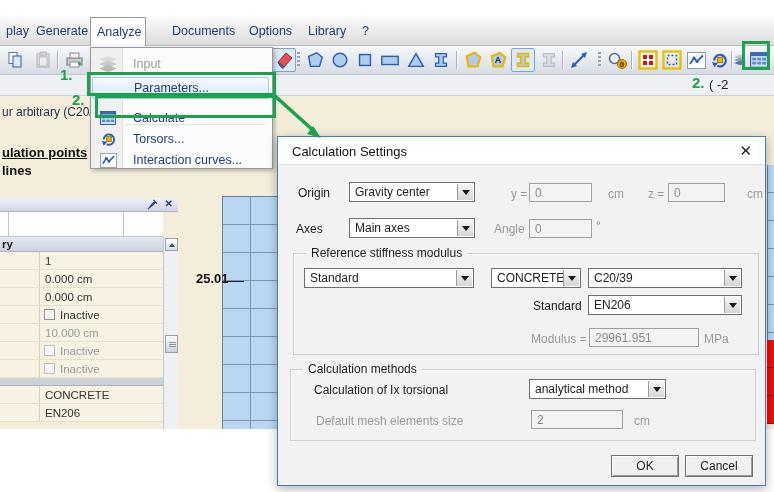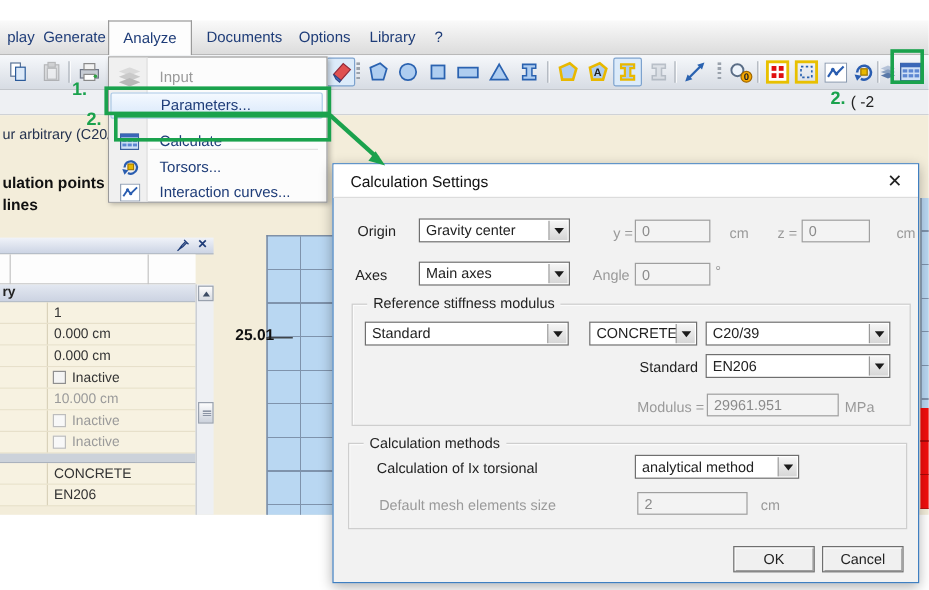--- a/index.html
+++ b/index.html
@@ -39,21 +39,21 @@
               background-image:
                 repeating-linear-gradient(to bottom, transparent 0 27px, #7f93ac 27px 28px),
                 repeating-linear-gradient(to right, transparent 0 27px, #7f93ac 27px 28px);
               background-color:#b9d7f2; }
   #blueRight { position:absolute; left:767px; top:69px; width:7px; height:175px;
                background-image:repeating-linear-gradient(to bottom, transparent 0 27px, #7f93ac 27px 28px);
                background-color:#b9d7f2; border-left:1px solid #6f7f96; }
   #redRight { position:absolute; left:767px; top:244px; width:7px; height:84px; background:#f20d0d;
               background-image:repeating-linear-gradient(to bottom, transparent 0 27px, #a80808 27px 28px); }
   .legend1 { position:absolute; left:2px; top:9px; font-size:12px; color:#24324f; }
-  .legend2 { position:absolute; left:2px; top:49px; font-size:13px; font-weight:bold; color:#111; }
+  .legend2 { position:absolute; left:2px; top:49px; font-size:13px; font-weight:bold; color:#111;text-decoration:underline; }
   .legend3 { position:absolute; left:2px; top:67px; font-size:13px; font-weight:bold; color:#111; }
   .dimlabel { position:absolute; left:196px; top:175px; font-size:13px; font-weight:bold; color:#111; }
   .dimtick { position:absolute; left:222px; top:185px; width:22px; height:1px; background:#222; }
 
   
   #panel { position:absolute; left:0; top:198px; width:178px; height:231px; z-index:2; font-size:11.5px; }
   #panelHead { position:absolute; left:0; top:0; width:178px; height:14px;
                background:linear-gradient(#f0f3f9,#ccd4e4); border-bottom:1px solid #a9b2c4; }
   #panelHead .pin { position:absolute; right:20px; top:1px; }
   #panelHead .pclose { position:absolute; right:5px; top:0; font-size:10px; font-weight:bold; color:#1e3c78; }
@@ -118,21 +118,21 @@
 </style>
 </head>
 <body>
 
 <div id="stage">
 
 
   <div id="menubar">
     <span class="mbitem" style="left:0">play</span>
     <span class="mbitem" style="left:30px">Generate</span>
-    <span class="mbitem open" style="left:90px;width:70px;text-align:center">Analyze</span>
+    <span class="mbitem open" style="left:90px;width:56px;text-align:center">Analyze</span>
     <span class="mbitem" style="left:166px">Documents</span>
     <span class="mbitem" style="left:243px">Options</span>
     <span class="mbitem" style="left:302px">Library</span>
     <span class="mbitem" style="left:356px">?</span>
   </div>
 
   <div id="toolbar">
     <span class="tbi" style="left:4px">
       <svg width="18" height="18" viewBox="0 0 18 18">
           <rect x="2" y="1.5" width="8" height="11" fill="#fff" stroke="#5a7396"></rect>

